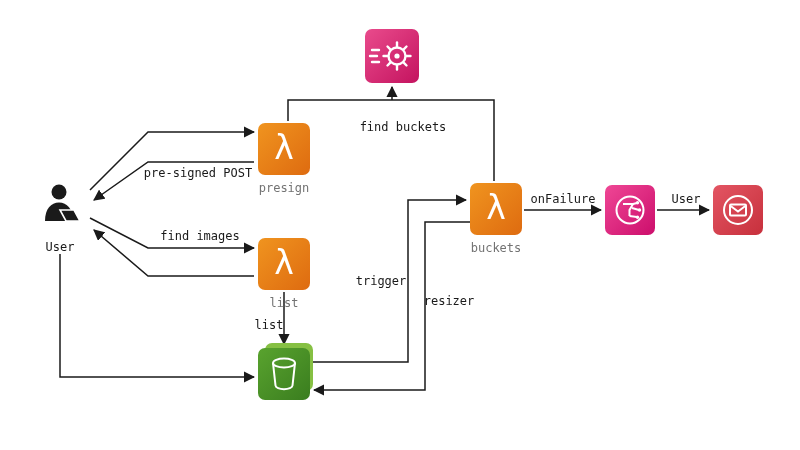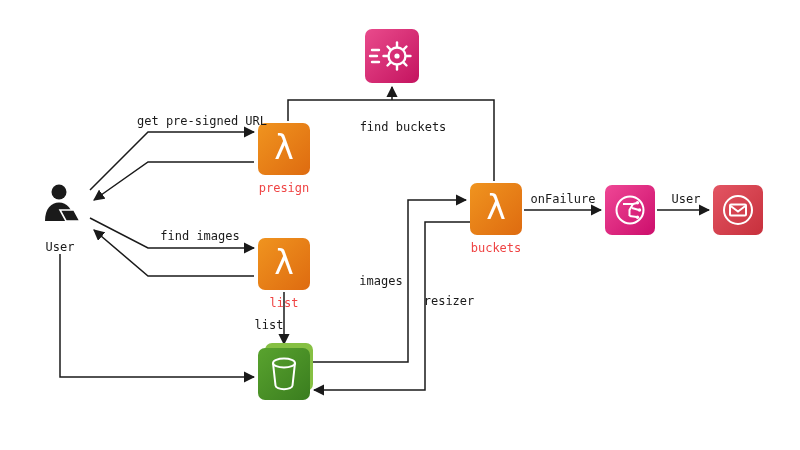--- a/index.html
+++ b/index.html
@@ -14,21 +14,21 @@
   .lambda-glyph{color:#ffffff;font-family:"DejaVu Sans",sans-serif;font-size:33px;line-height:1;margin-top:-3px;}
   .magenta{width:54px;height:54px;background:linear-gradient(135deg,#E94B8C 0%,#C4135F 100%);}
   .pink{width:50px;height:50px;background:linear-gradient(135deg,#EF4795 0%,#CC0E6C 100%);}
   .red{width:50px;height:50px;background:linear-gradient(135deg,#E35563 0%,#C7303C 100%);}
   .green{width:52px;height:52px;background:linear-gradient(135deg,#59A32E 0%,#3A7D1F 100%);}
   .green-back{position:absolute;width:48px;height:48px;border-radius:7px;background:#86C043;}
   .lbl{
     position:absolute;transform:translate(-50%,-50%);
     font-size:12px;color:#1a1a1a;white-space:nowrap;letter-spacing:0;
   }
-  .lbl.node-lbl{color:#ef4444;}
+  .lbl.node-lbl{color:#737373;}
   .user-wrap{position:absolute;}
 </style>
 </head>
 <body>
 
 <div id="canvas">
 
   <svg class="wires">
     <defs>
       <marker id="arrow" viewBox="0 0 10 10" refX="9" refY="5" markerWidth="7.5" markerHeight="7.5" orient="auto-start-reverse">
@@ -121,22 +121,22 @@
   <div class="green-back" style="left:265px;top:343px"></div>
   <div class="node green" style="left:258px;top:348px">
     <svg width="52" height="52" viewBox="0 0 52 52">
       <g fill="none" stroke="#ffffff" stroke-width="2">
         <ellipse cx="26" cy="15" rx="11" ry="4.5"></ellipse>
         <path d="M15 15 L17.5 37.5 C17.7 39.6 21.4 41.2 26 41.2 C30.6 41.2 34.3 39.6 34.5 37.5 L37 15"></path>
       </g>
     </svg>
   </div>
 
-  <div class="lbl" style="left:202px;top:121px">get pre-signed URL</div>
+  <div class="lbl" style="left:198px;top:173px">pre-signed POST</div>
   <div class="lbl" style="left:403px;top:127px">find buckets</div>
   <div class="lbl" style="left:200px;top:236px">find images</div>
   <div class="lbl" style="left:269px;top:325px">list</div>
-  <div class="lbl" style="left:381px;top:281px">images</div>
+  <div class="lbl" style="left:381px;top:281px">trigger</div>
   <div class="lbl" style="left:449px;top:301px">resizer</div>
   <div class="lbl" style="left:563px;top:199px">onFailure</div>
   <div class="lbl" style="left:686px;top:199px">User</div>
 
 </div>
 
 </body></html>

